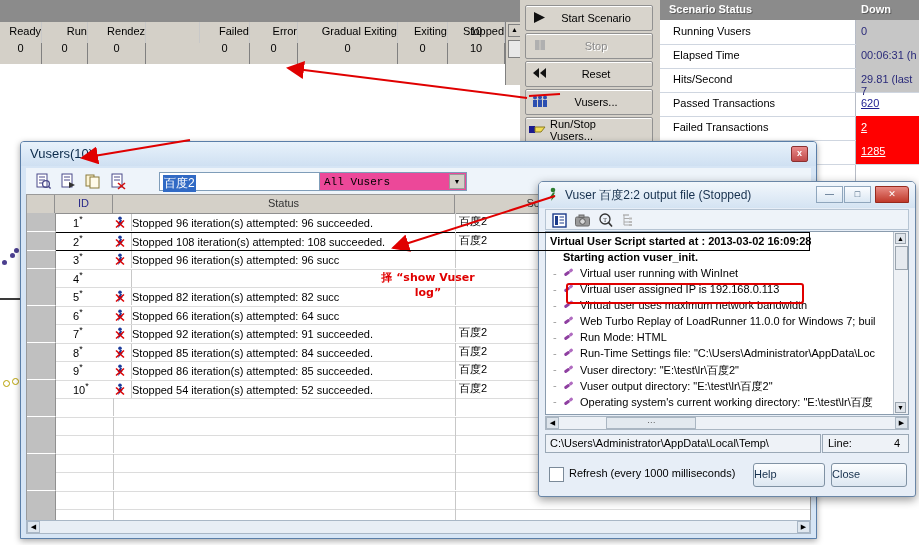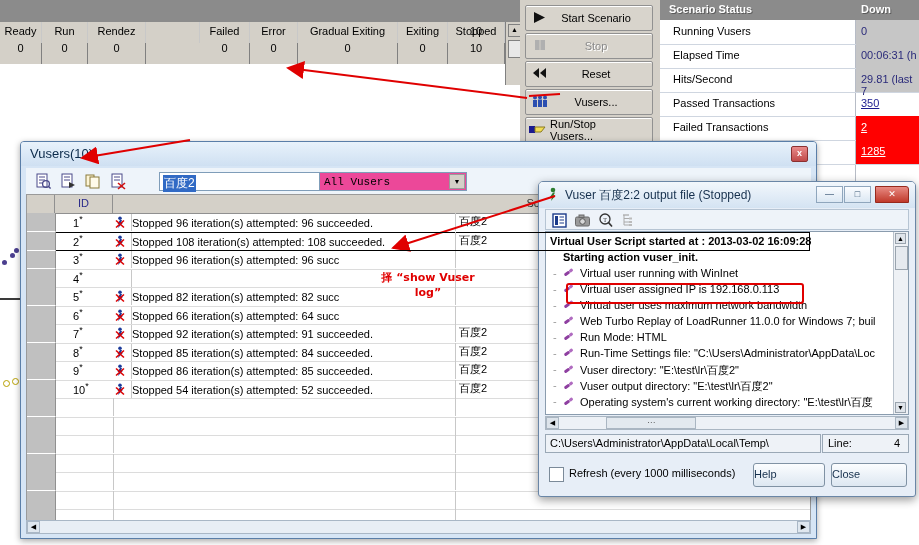--- a/index.html
+++ b/index.html
@@ -13,21 +13,21 @@
 
   
   #bg-chart{left:0;top:85px;width:520px;height:460px;background:#ffffff;}
   #bg-chart .pt{position:absolute;width:5px;height:5px;border-radius:50%;}
 
   
   #vuser-summary{left:0;top:22px;width:520px;height:63px;background:#fff;}
   #vuser-summary .hdrrow{position:absolute;left:0;top:0;height:42px;width:520px;background:#d4d0c8;}
   #vuser-summary .cell{position:absolute;top:0;height:42px;border-right:1px solid #808080;
         box-sizing:border-box;text-align:center;}
-  #vuser-summary .cell .lbl{margin-top:3px;font-size:11px;color:#000;}
+  #vuser-summary .cell .lbl{margin-top:3px;font-size:11px;color:#000;text-align:right;}
   #vuser-summary .cell .val{margin-top:5px;font-size:11px;color:#000;}
   #vuser-summary .botrow{position:absolute;left:0;top:42px;height:21px;width:520px;background:#fff;
         border-bottom:1px solid #b9b9b9;}
   #vuser-summary .botcell{position:absolute;top:0;height:21px;border-right:1px solid #c8c8c8;
         box-sizing:border-box;text-align:center;padding-top:3px;}
   #topbar{left:0;top:0;width:520px;height:22px;background:#8b8b8b;}
   #grid-under{left:0;top:85px;width:520px;height:460px;}
   #grid-under .hline{position:absolute;left:0;width:520px;height:1px;background:#e2e2e2;}
   #grid-under .vline{position:absolute;top:0;height:460px;width:1px;background:#e2e2e2;}
 
@@ -310,21 +310,21 @@
       </div>
       <div class="srow" style="top: 68px;">
         <div class="snm">Hits/Second</div>
         <div class="vwrap gray">
           <div class="sval" style="left: 5px;">29.81 (last 7</div>
         </div>
       </div>
       <div class="srow" style="top: 92px;">
         <div class="snm">Passed Transactions</div>
         <div class="vwrap">
-          <div class="sval link" style="left: 5px;">350</div>
+          <div class="sval link" style="left: 5px;">620</div>
         </div>
       </div>
       <div class="srow" style="top: 116px;">
         <div class="snm">Failed Transactions</div>
         <div class="vwrap red">
           <div class="sval link" style="left: 5px;">2</div>
         </div>
       </div>
       <div class="srow" style="top: 140px;">
         <div class="snm">Errors</div>
@@ -383,20 +383,21 @@
     <div id="vu-combo2">
       <div class="txt">All Vusers</div>
       <div class="cbarrow">▼</div>
     </div>
   </div>
 
   <div id="vu-table">
     <div id="vu-head">
         <div class="hc" style="left: 0px; width: 28px;"></div>
         <div class="hc idc" style="left: 28px; width: 58px;">ID</div>
+        <div class="hc" style="left: 86px; width: 342px;">Status</div>
         <div class="hc" style="left: 428px; width: 172px;">Script</div>
       </div>
     <div id="vu-body">
         <div class="vrow" style="top: 18px;">
           <div class="rsel"></div>
           <div class="rid" style="text-align: left; padding-left: 18px;">1<sup style="font-size: 9px;">*</sup></div>
           <div class="rstat"><span class="rman" style="position: relative; top: 2px; margin-right: 4px;"><svg width="12" height="13" viewBox="0 0 12 13">
                 <circle cx="5" cy="2.2" r="1.8" fill="#1b3a9a"></circle>
                 <path d="M5 4 L2.5 8 L4 8 L3 12 L8 6.8 L6 6.8 L7 4 Z" fill="#1b3a9a"></path>
                 <line x1="1" y1="11.5" x2="9" y2="4.5" stroke="#d00" stroke-width="1.6"></line>

